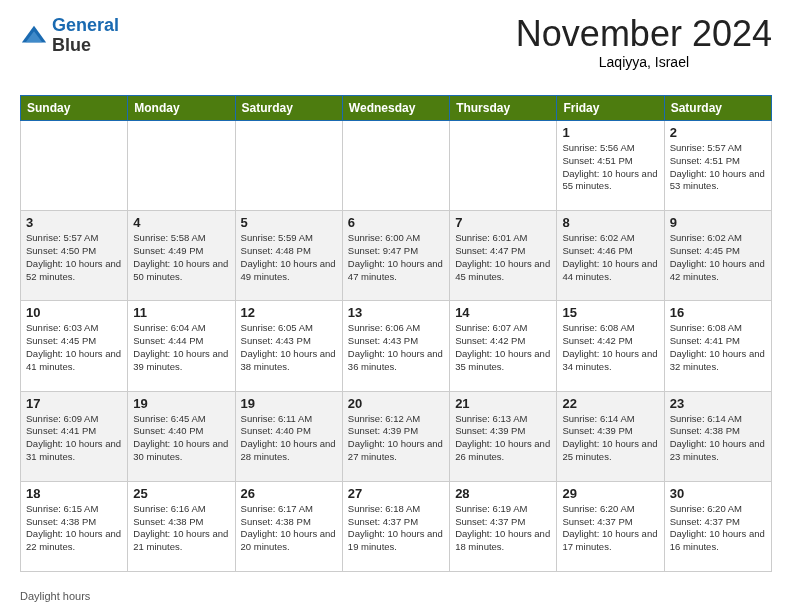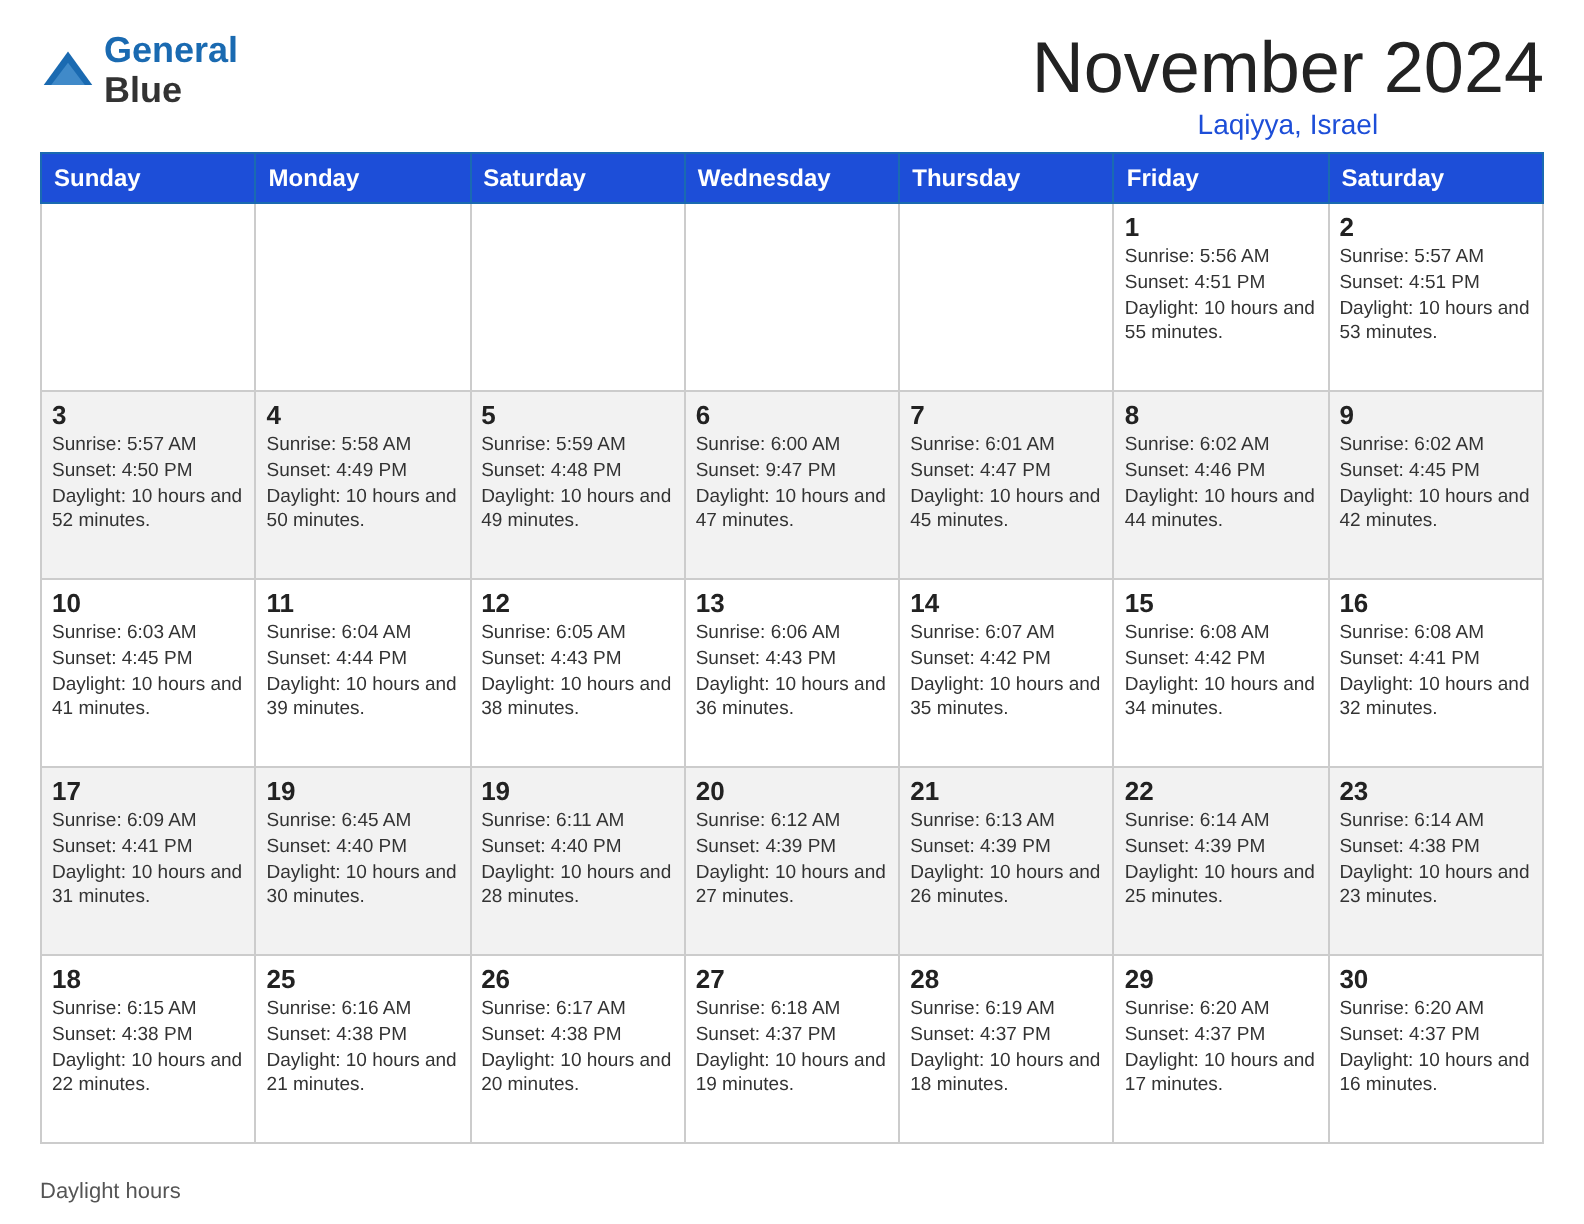--- a/index.html
+++ b/index.html
@@ -14,21 +14,21 @@
       width: 792px;
       height: 612px;
       padding: 16px 20px 10px 20px;
       display: flex;
       flex-direction: column;
     }
     .header {
       display: flex;
       justify-content: space-between;
       align-items: flex-start;
-      margin-bottom: 6px;
+      margin-bottom: 25px;
     }
     .logo {
       display: flex;
       align-items: center;
       gap: 4px;
     }
     .logo-text {
       font-size: 18px;
       font-weight: bold;
       color: #333;
@@ -45,30 +45,30 @@
       text-align: center;
     }
     .month-title {
       font-size: 36px;
       font-weight: 300;
       color: #222;
       line-height: 1;
     }
     .location {
       font-size: 14px;
-      color: #1d4ed8;
+      color: #000000;
       margin-top: 2px;
     }
     .calendar-table {
       width: 100%;
       border-collapse: collapse;
       flex: 1;
     }
     .calendar-table th {
-      background-color: #1d4ed8;
+      background-color: #4d7c0f;
       color: #fff;
       font-size: 12px;
       font-weight: bold;
       text-align: left;
       padding: 5px 6px;
       border: 1px solid #1a6ab1;
     }
     .calendar-table td {
       vertical-align: top;
       border: 1px solid #ccc;

